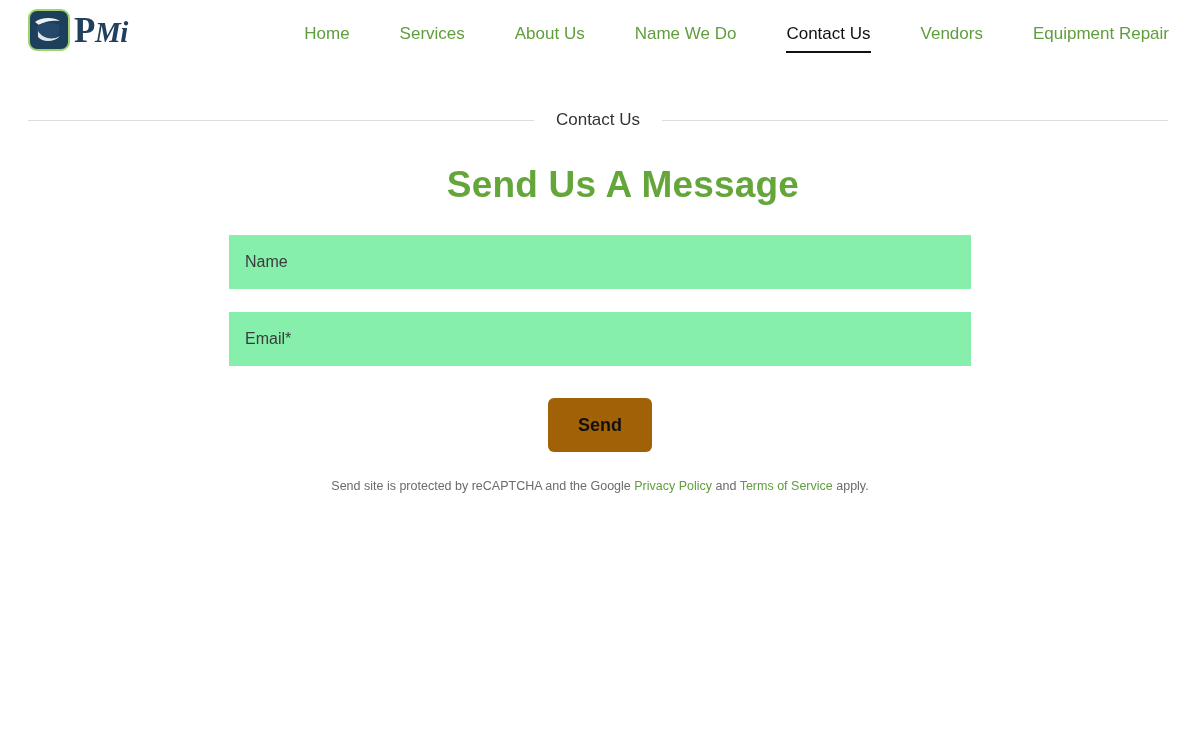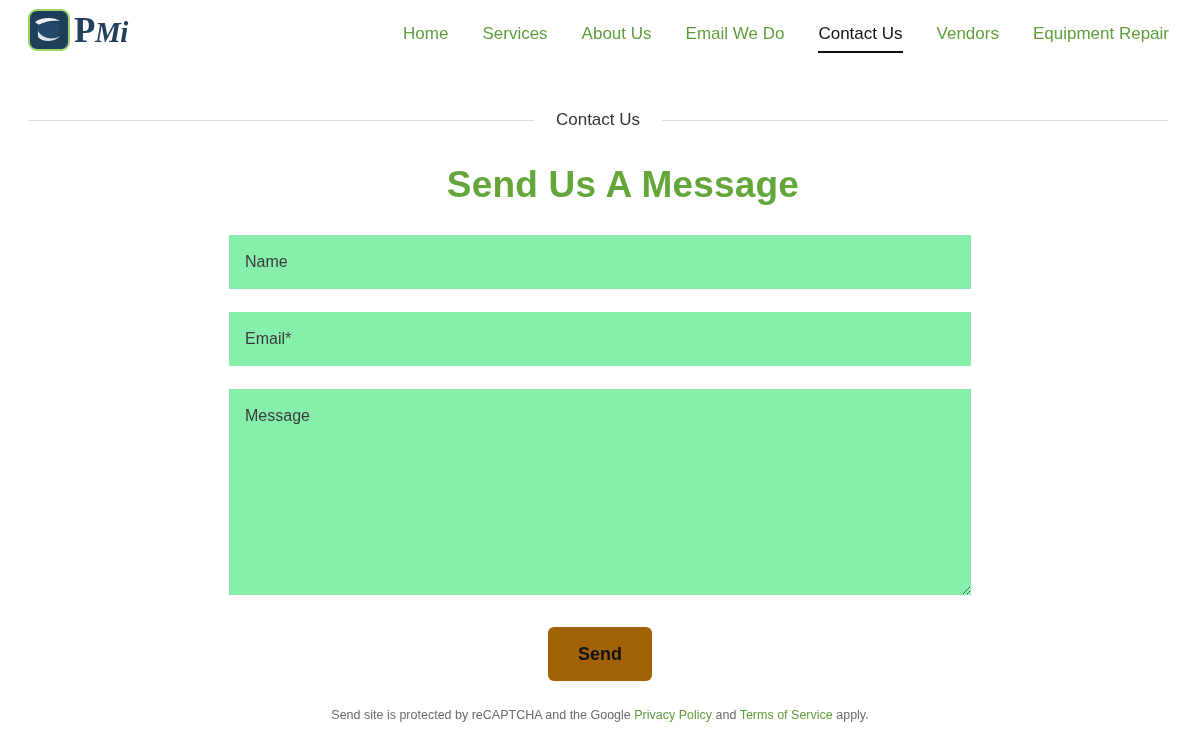--- a/index.html
+++ b/index.html
@@ -56,21 +56,21 @@
     font-style: italic;
     font-size: 29px;
   }
 
   .main-nav {
     position: absolute;
     right: 14px;
     top: 22px;
     display: flex;
     align-items: center;
-    gap: 0;
+    gap: 16px;
   }
   .nav-item {
     font-size: 17px;
     color: #5f9e3c;
     text-decoration: none;
     padding: 0 17px;
     white-space: nowrap;
     line-height: 24px;
     position: relative;
     cursor: pointer;
@@ -204,42 +204,41 @@
         <path d="M8 20 C12 27, 22 30, 30 25 C25 31, 13 32, 8 26 Z" fill="#ffffff" opacity="0.85"></path>
       </svg>
     </span>
     <span class="logo-text"><span>P</span><span class="mi">Mi</span></span>
   </a>
 
   <nav class="main-nav">
     <a class="nav-item">Home</a>
     <a class="nav-item">Services</a>
     <a class="nav-item">About Us</a>
-    <a class="nav-item">Email We Do</a>
+    <a class="nav-item">Name We Do</a>
     <a class="nav-item active">Contact Us</a>
     <a class="nav-item">Vendors</a>
     <a class="nav-item">Equipment Repair</a>
   </nav>
 </header>
 
 <div class="section-label-row">
   <span class="rule"></span>
   <span class="section-label">Contact Us</span>
   <span class="rule"></span>
 </div>
 
 <main class="form-wrap">
   <h1 class="form-title">Send Us A Message</h1>
 
   <form class="form-inner">
     <input class="field input" type="text" placeholder="Name" style="">
 
     <input class="field input" type="text" placeholder="Email*" style="">
 
-    <textarea class="field textarea" placeholder="Message" style=""></textarea>
 
     <div class="send-row">
       <button class="send-button" type="submit">Send</button>
     </div>
   </form>
 
   <p class="recaptcha-note"><span>Send site is protected by reCAPTCHA and the Google </span><a>Privacy Policy</a><span> and </span><a>Terms of Service</a><span> apply.</span></p>
 </main>
 
 </body></html>

